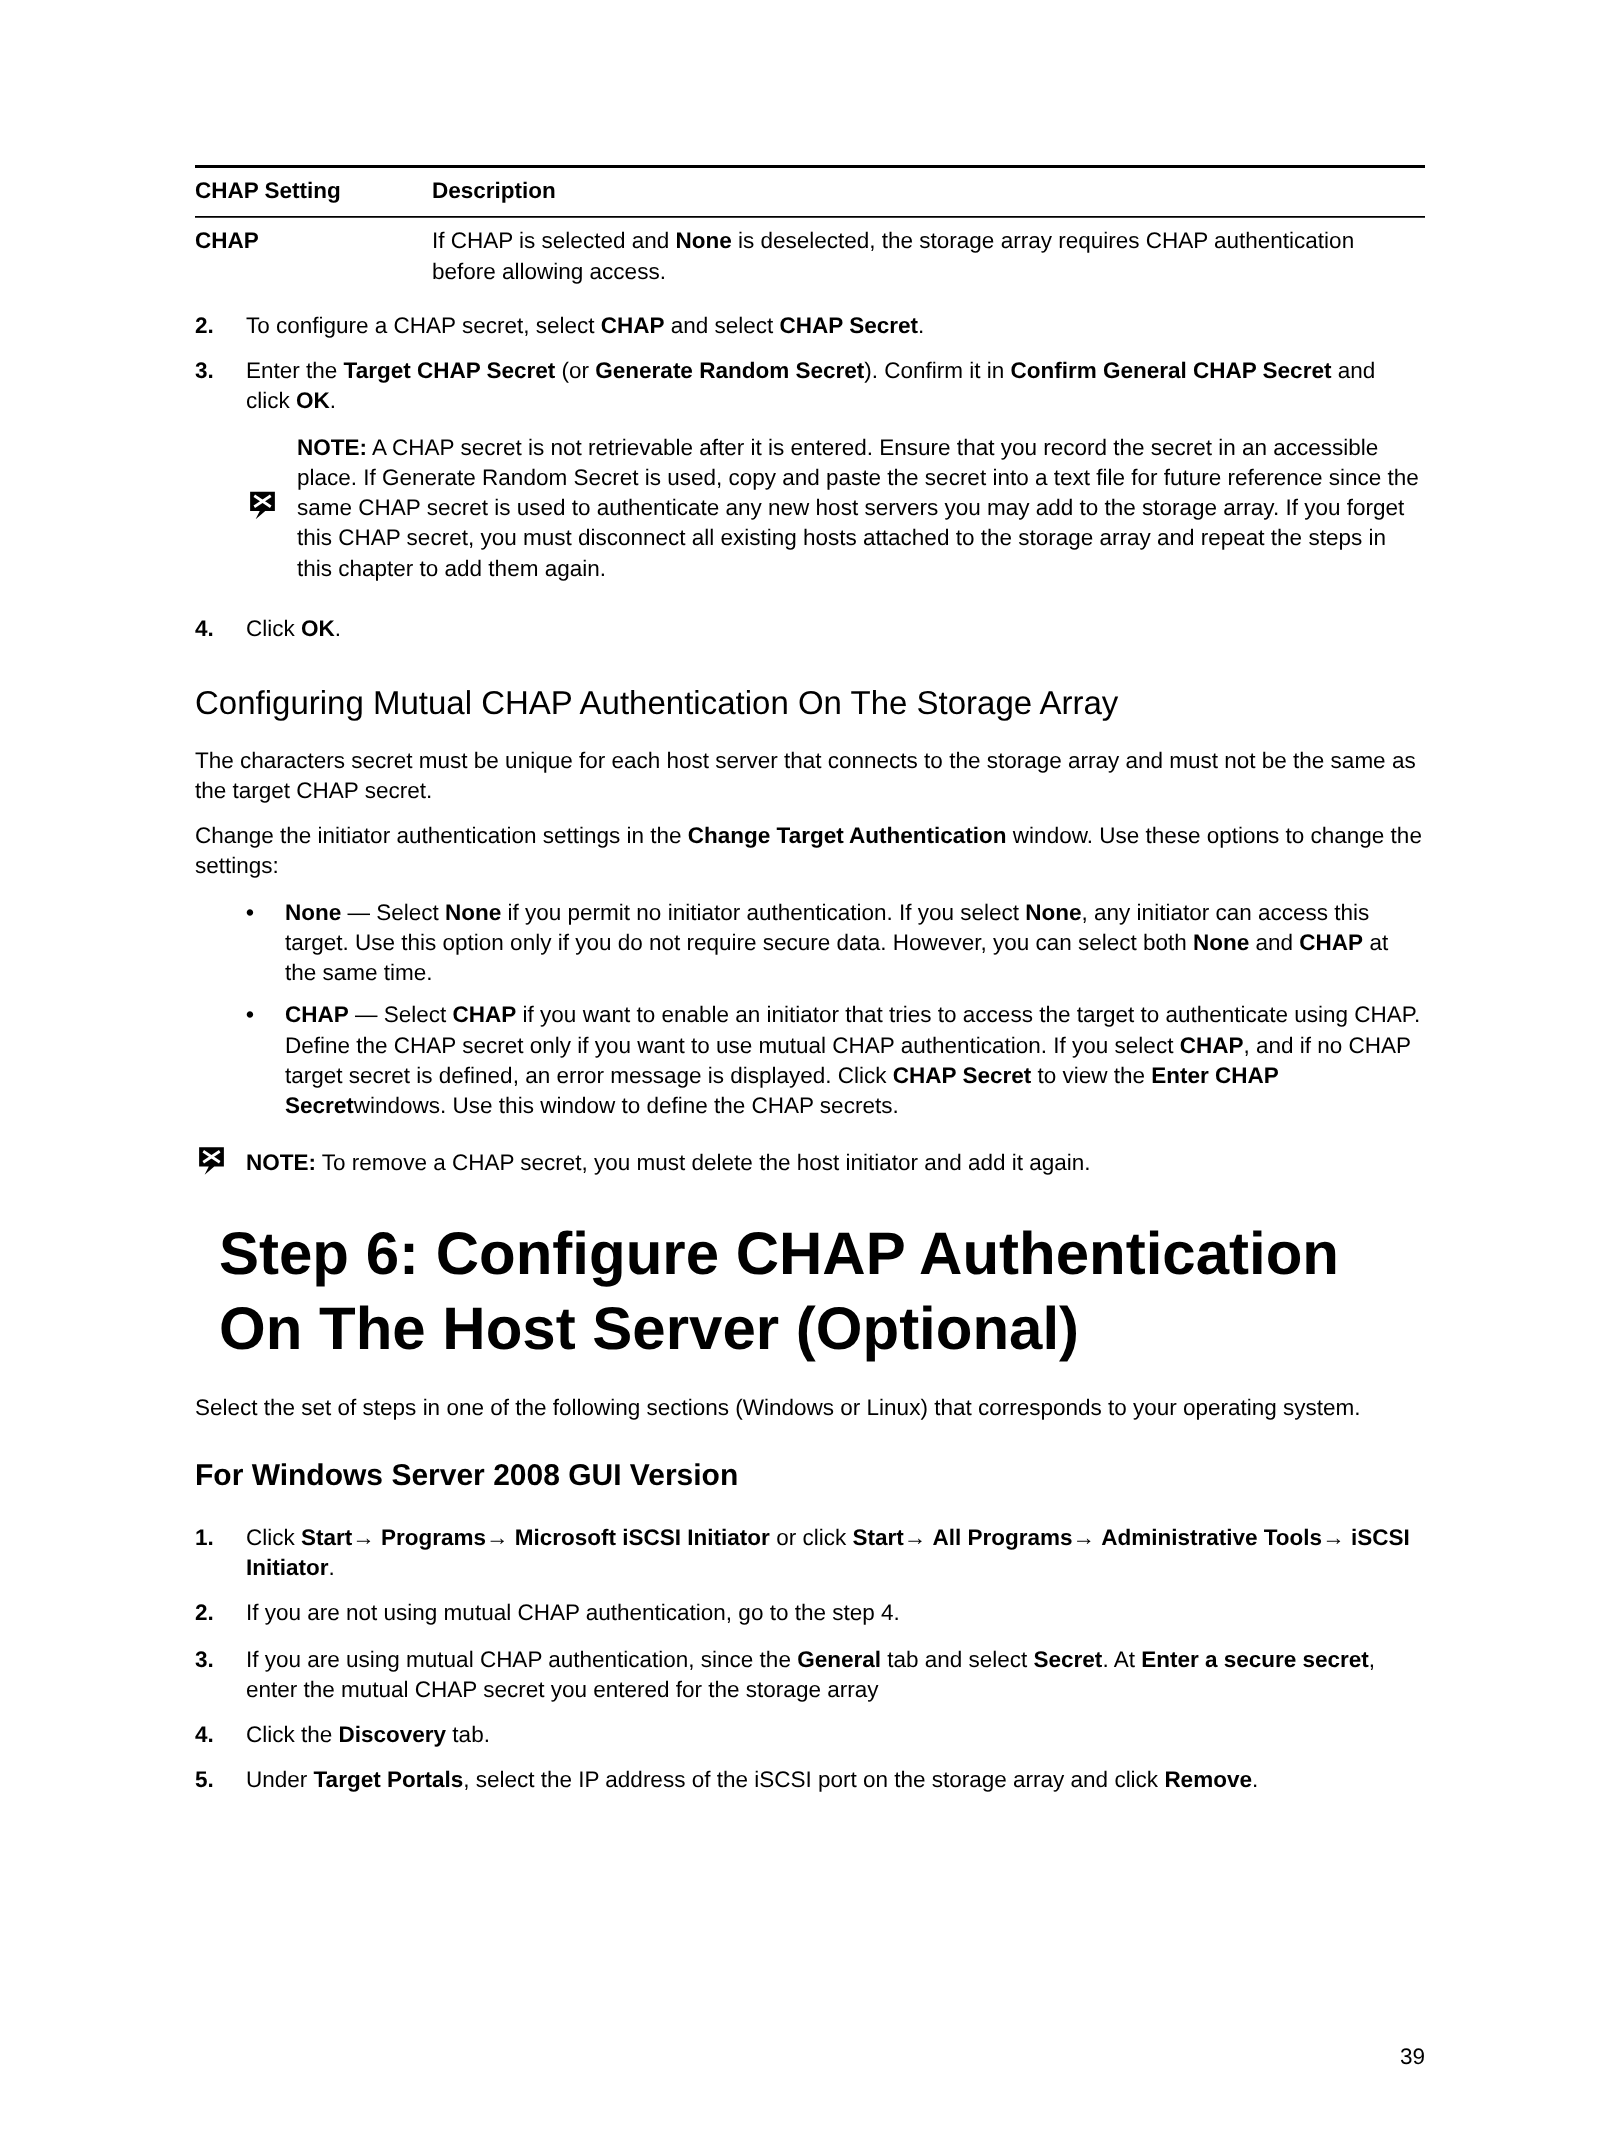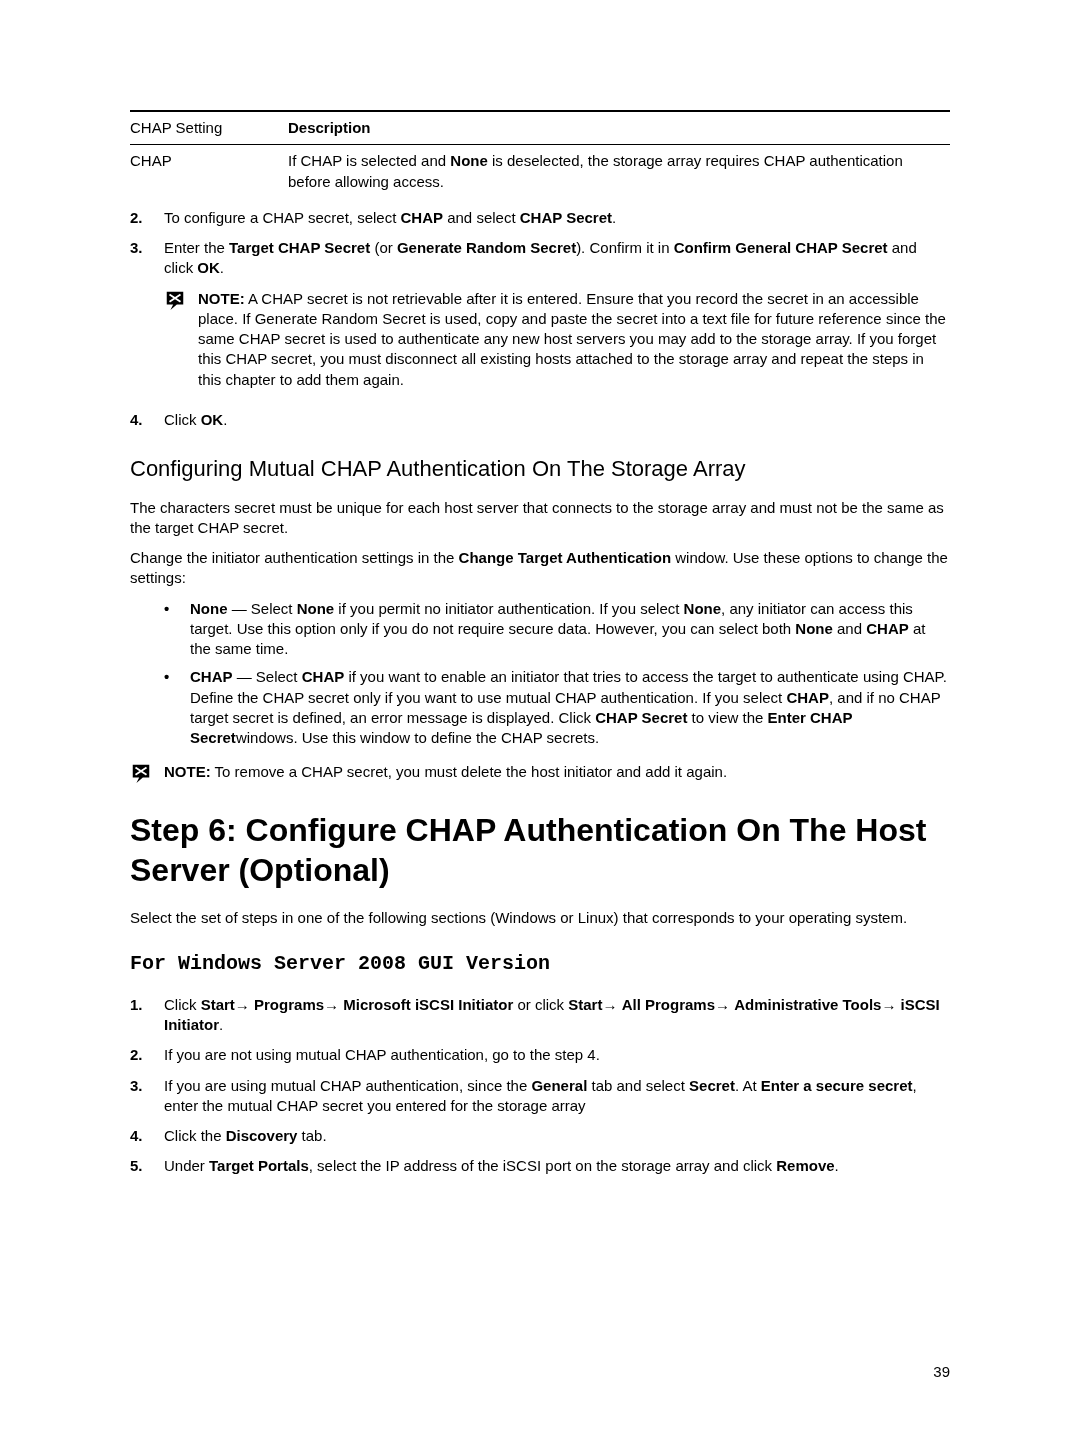--- a/index.html
+++ b/index.html
@@ -30,21 +30,21 @@
     border-top: 2px solid #000;
     border-bottom: 1px solid #000;
     font-size: 15px;
   }
   table.tbl td {
     text-align: left;
     padding: 6px 8px 6px 0;
     vertical-align: top;
     font-size: 15px;
   }
-  table.tbl td.c1, table.tbl th.c1 { width: 150px; font-weight: normal; }
+  table.tbl td.c1, table.tbl th.c1 { width: 150px; font-weight: bold; }
   ol.steps {
     list-style: none;
     padding: 0;
     margin: 0 0 14px 0;
   }
   ol.steps > li {
     display: flex;
     margin-bottom: 10px;
   }
   ol.steps > li .num {
@@ -52,44 +52,44 @@
     flex-shrink: 0;
     font-weight: bold;
   }
   ol.steps > li .body {
     flex: 1;
   }
   .para { margin: 6px 0 10px 0; }
   .note {
     display: flex;
     margin: 10px 0 10px 0;
+    align-items: center;
   }
   .note .icon {
     width: 34px;
     flex-shrink: 0;
   }
   .note .icon svg { width: 22px; height: 22px; }
   .note .txt { flex: 1; }
   b, .b { font-weight: bold; }
   h2.sec {
     font-size: 22px;
     font-weight: normal;
     margin: 24px 0 14px 0;
   }
   h1.big {
-    font-size: 32px;
-    font-weight: bold;
-    margin: 20px 0 18px 0;
+    font-size: 40px;
+    font-weight: bold;
+    margin: 20px 0 18px 16px;
     line-height: 1.25;
   }
   h3.sub {
     font-size: 20px;
     font-weight: bold;
     margin: 22px 0 18px 0;
-    font-family: Liberation Mono, monospace;
   }
   ul.bullets {
     list-style: none;
     padding: 0;
     margin: 8px 0 14px 34px;
   }
   ul.bullets > li {
     display: flex;
     margin-bottom: 8px;
   }

